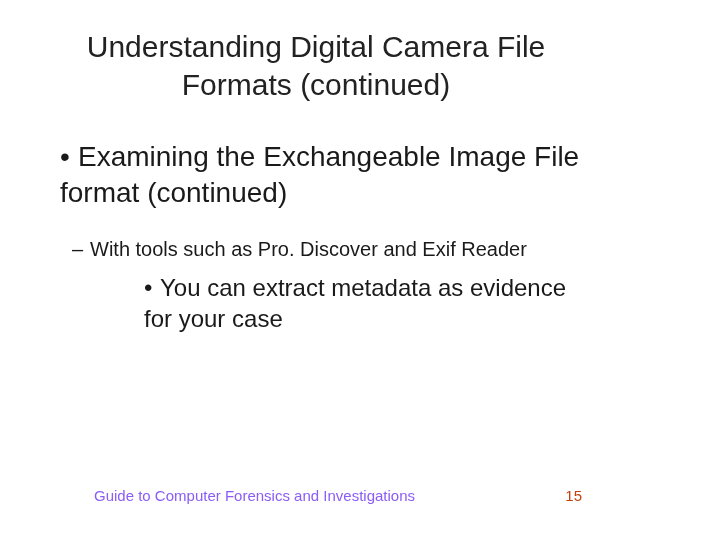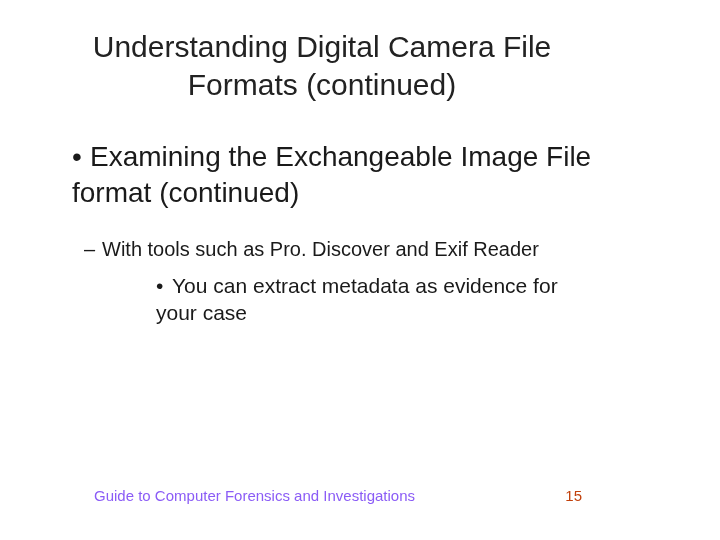--- a/index.html
+++ b/index.html
@@ -7,21 +7,21 @@
   body {
     background: #ffffff;
     font-family: Arial, Helvetica, sans-serif;
     color: #1a1a1a;
     position: relative;
   }
   .slide {
     width: 632px;
     height: 540px;
     position: relative;
-    padding: 24px 40px 0 52px;
+    padding: 24px 40px 0 40px;
   }
   .title {
     text-align: center;
     font-size: 30px;
     font-weight: 400;
     line-height: 1.25;
     margin-top: 4px;
     margin-bottom: 36px;
     color: #222;
   }
@@ -34,21 +34,21 @@
   .level1 .bullet { display: inline-block; width: 18px; }
   .level1 .text { }
   .level2 {
     font-size: 20px;
     line-height: 1.3;
     margin-left: 32px;
     margin-bottom: 10px;
   }
   .level2 .bullet { display: inline-block; width: 18px; }
   .level3 {
-    font-size: 21px;
+    font-size: 24px;
     line-height: 1.3;
     margin-left: 104px;
     margin-bottom: 10px;
   }
   .level3 .bullet { display: inline-block; width: 16px; }
   .footer {
     position: absolute;
     left: 94px;
     bottom: 36px;
     font-size: 15px;

